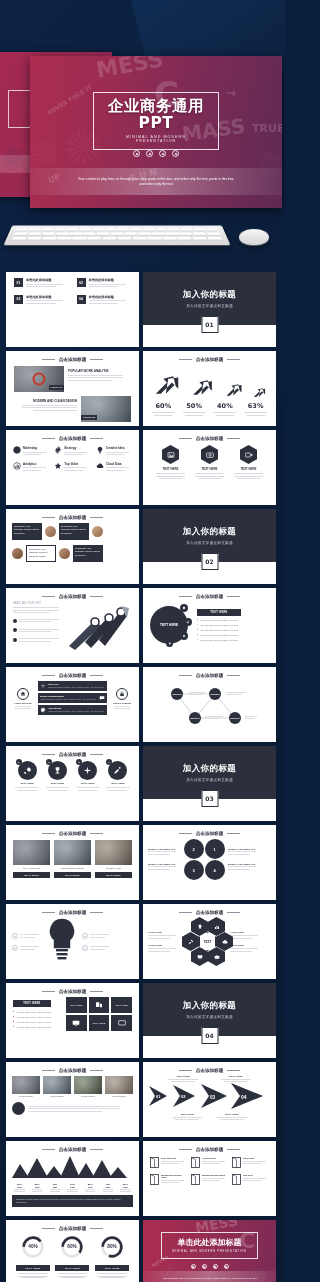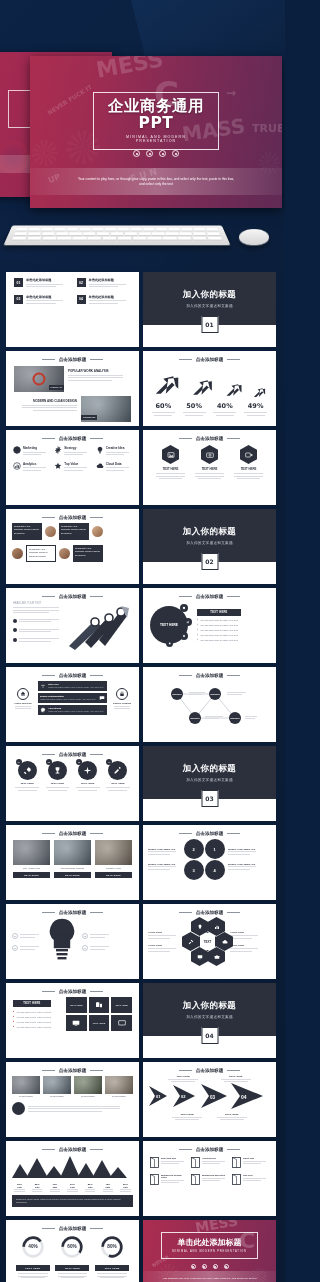--- a/index.html
+++ b/index.html
@@ -352,21 +352,21 @@
             <div class="pct">50%</div>
             <div class="ln-txt m" style="margin:2px auto"></div>
             <div class="ln-txt s" style="margin:0 auto"></div>
           </div>
         <div style="width:26px">
             <div class="pct">40%</div>
             <div class="ln-txt m" style="margin:2px auto"></div>
             <div class="ln-txt s" style="margin:0 auto"></div>
           </div>
         <div style="width:26px">
-            <div class="pct">49%</div>
+            <div class="pct">63%</div>
             <div class="ln-txt m" style="margin:2px auto"></div>
             <div class="ln-txt s" style="margin:0 auto"></div>
           </div>
       </div>
     </div>
 
     <div class="slide">
       <div class="sh">
           <span class="ln"></span>
           <span class="tt">点击添加标题</span>

